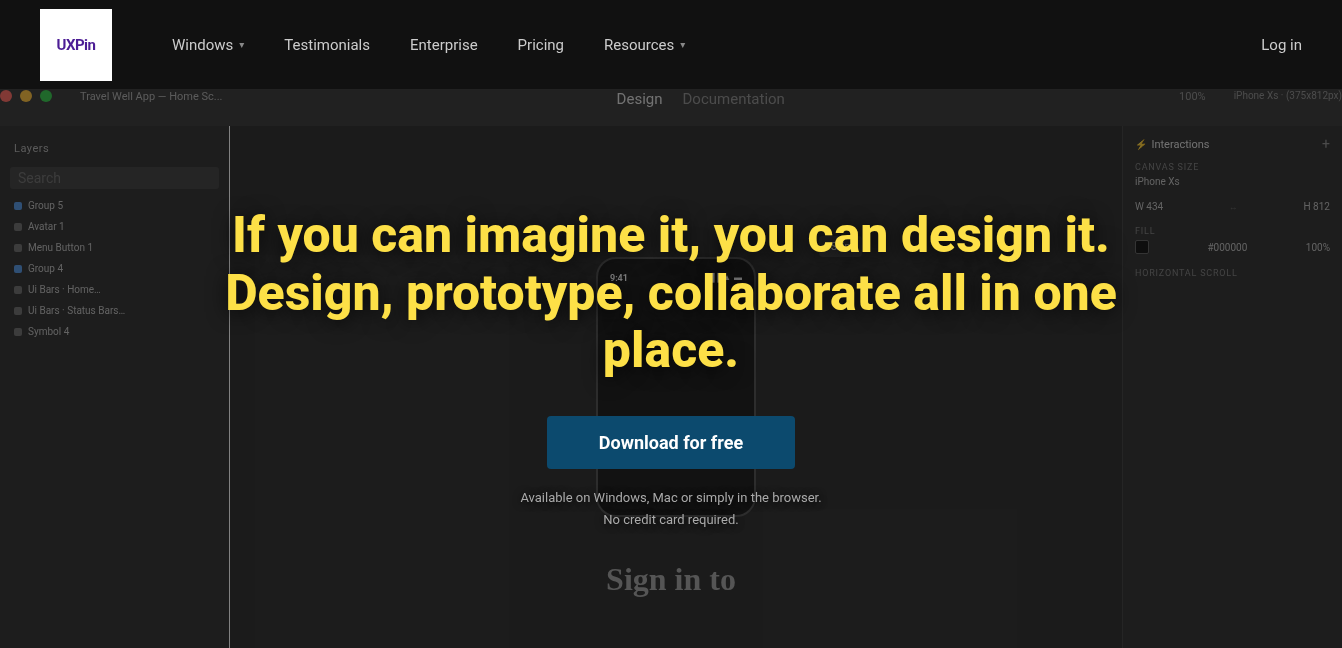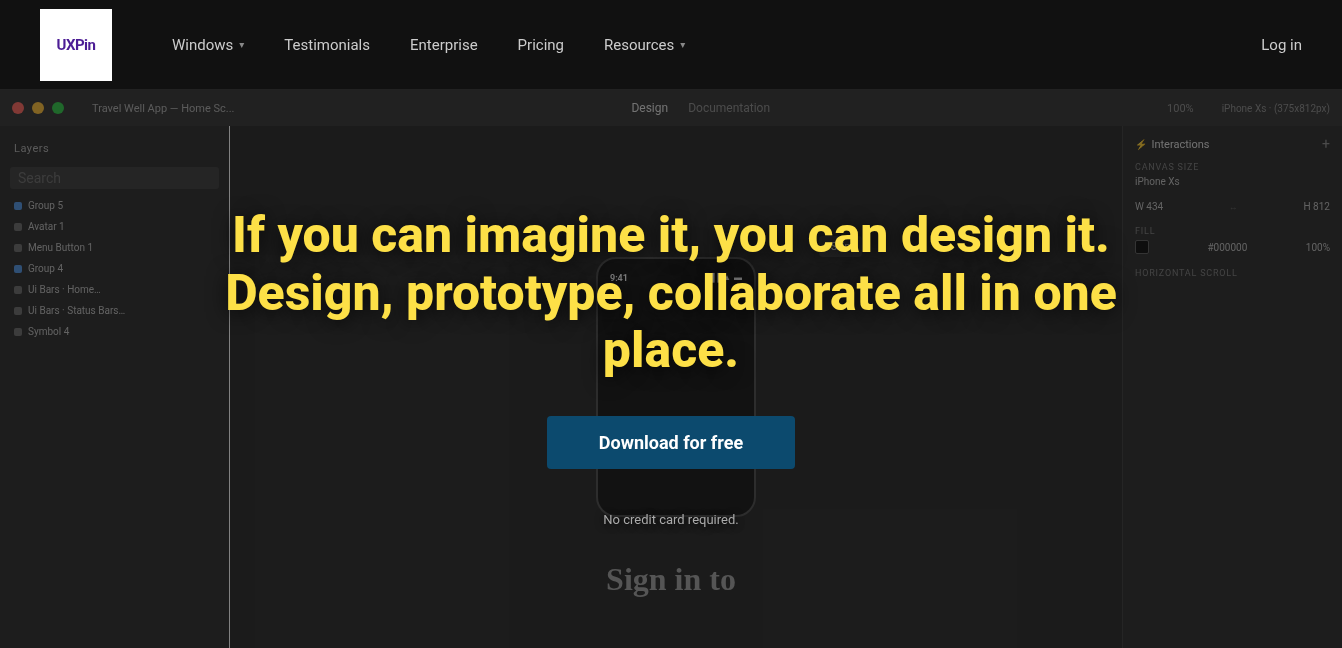--- a/index.html
+++ b/index.html
@@ -82,41 +82,41 @@
       opacity: 0.45;
     }
 
     
     .app-toolbar {
       position: absolute;
       top: 0; left: 0; right: 0;
       height: 36px;
       background: #2a2a2a;
       display: flex;
-      align-items: center;
-      padding: 0 12px;
+      align-items: flex-start;
+      padding: 0 0;
       gap: 8px;
     }
     .traffic-dot {
       width: 12px; height: 12px;
       border-radius: 50%;
     }
     .dot-red { background: #ff5f57; }
     .dot-yellow { background: #febc2e; }
     .dot-green { background: #28c840; }
     .app-toolbar-center {
       flex: 1;
       display: flex;
       justify-content: center;
       align-items: center;
       gap: 20px;
     }
     .toolbar-tab {
       color: #888;
-      font-size: 12px;
+      font-size: 15px;
     }
     .toolbar-tab.active { color: #ddd; }
     .app-title {
       color: #aaa;
       font-size: 11px;
       margin-left: 20px;
     }
     .app-zoom {
       color: #888;
       font-size: 11px;
@@ -490,18 +490,18 @@
 
   <div class="signin-ghost">Sign in to</div>
 
   <div class="hero-overlay">
     <h1 class="hero-headline">
       <span>If you can imagine it, you can design it.</span><br>
       <span>Design, prototype, collaborate all in one place.</span>
     </h1>
     <a class="cta-btn" href="#">Download for free</a>
     <p class="hero-sub">
-      <br>
+      <span>Available on Windows, Mac or simply in the browser.</span><br>
       <span>No credit card required.</span>
     </p>
   </div>
 
 </section>
 
 </body></html>

